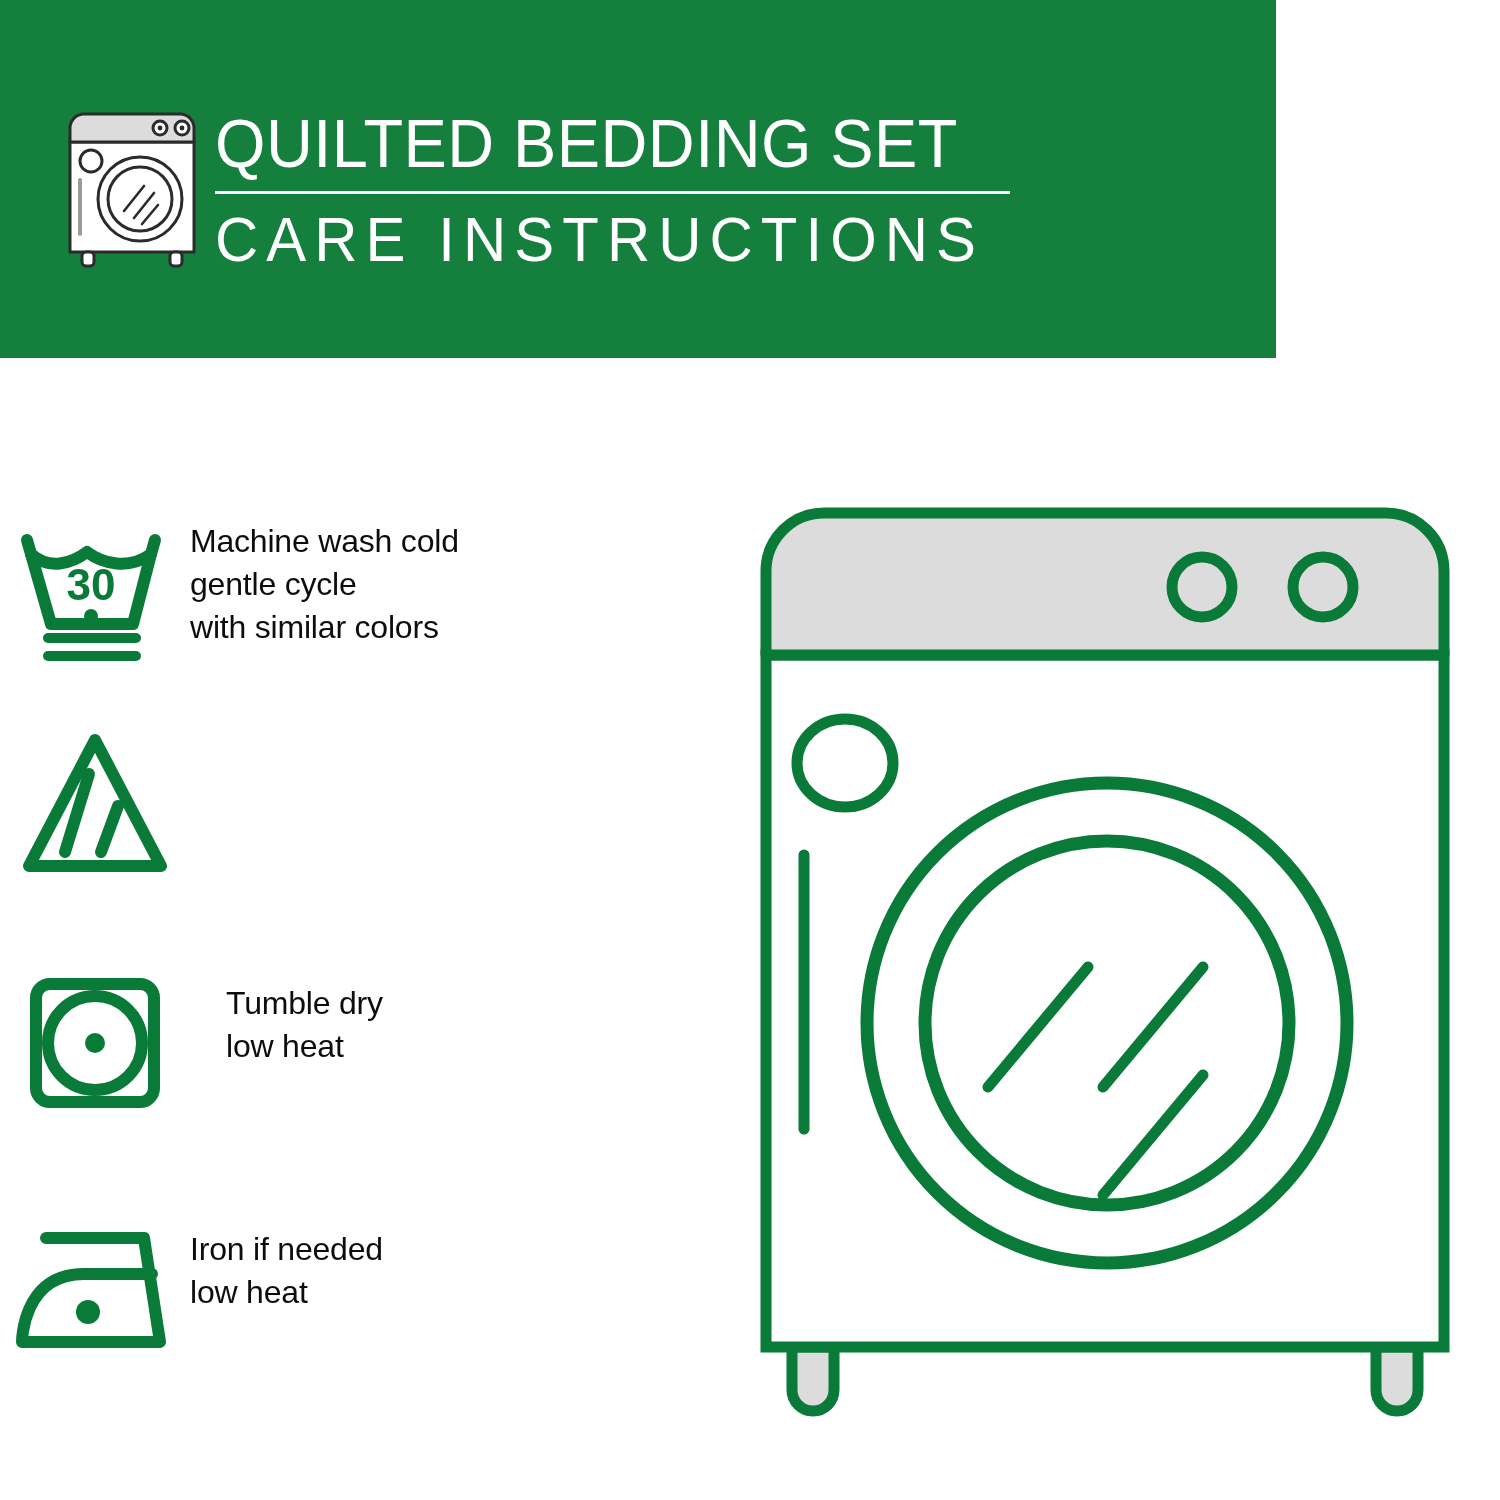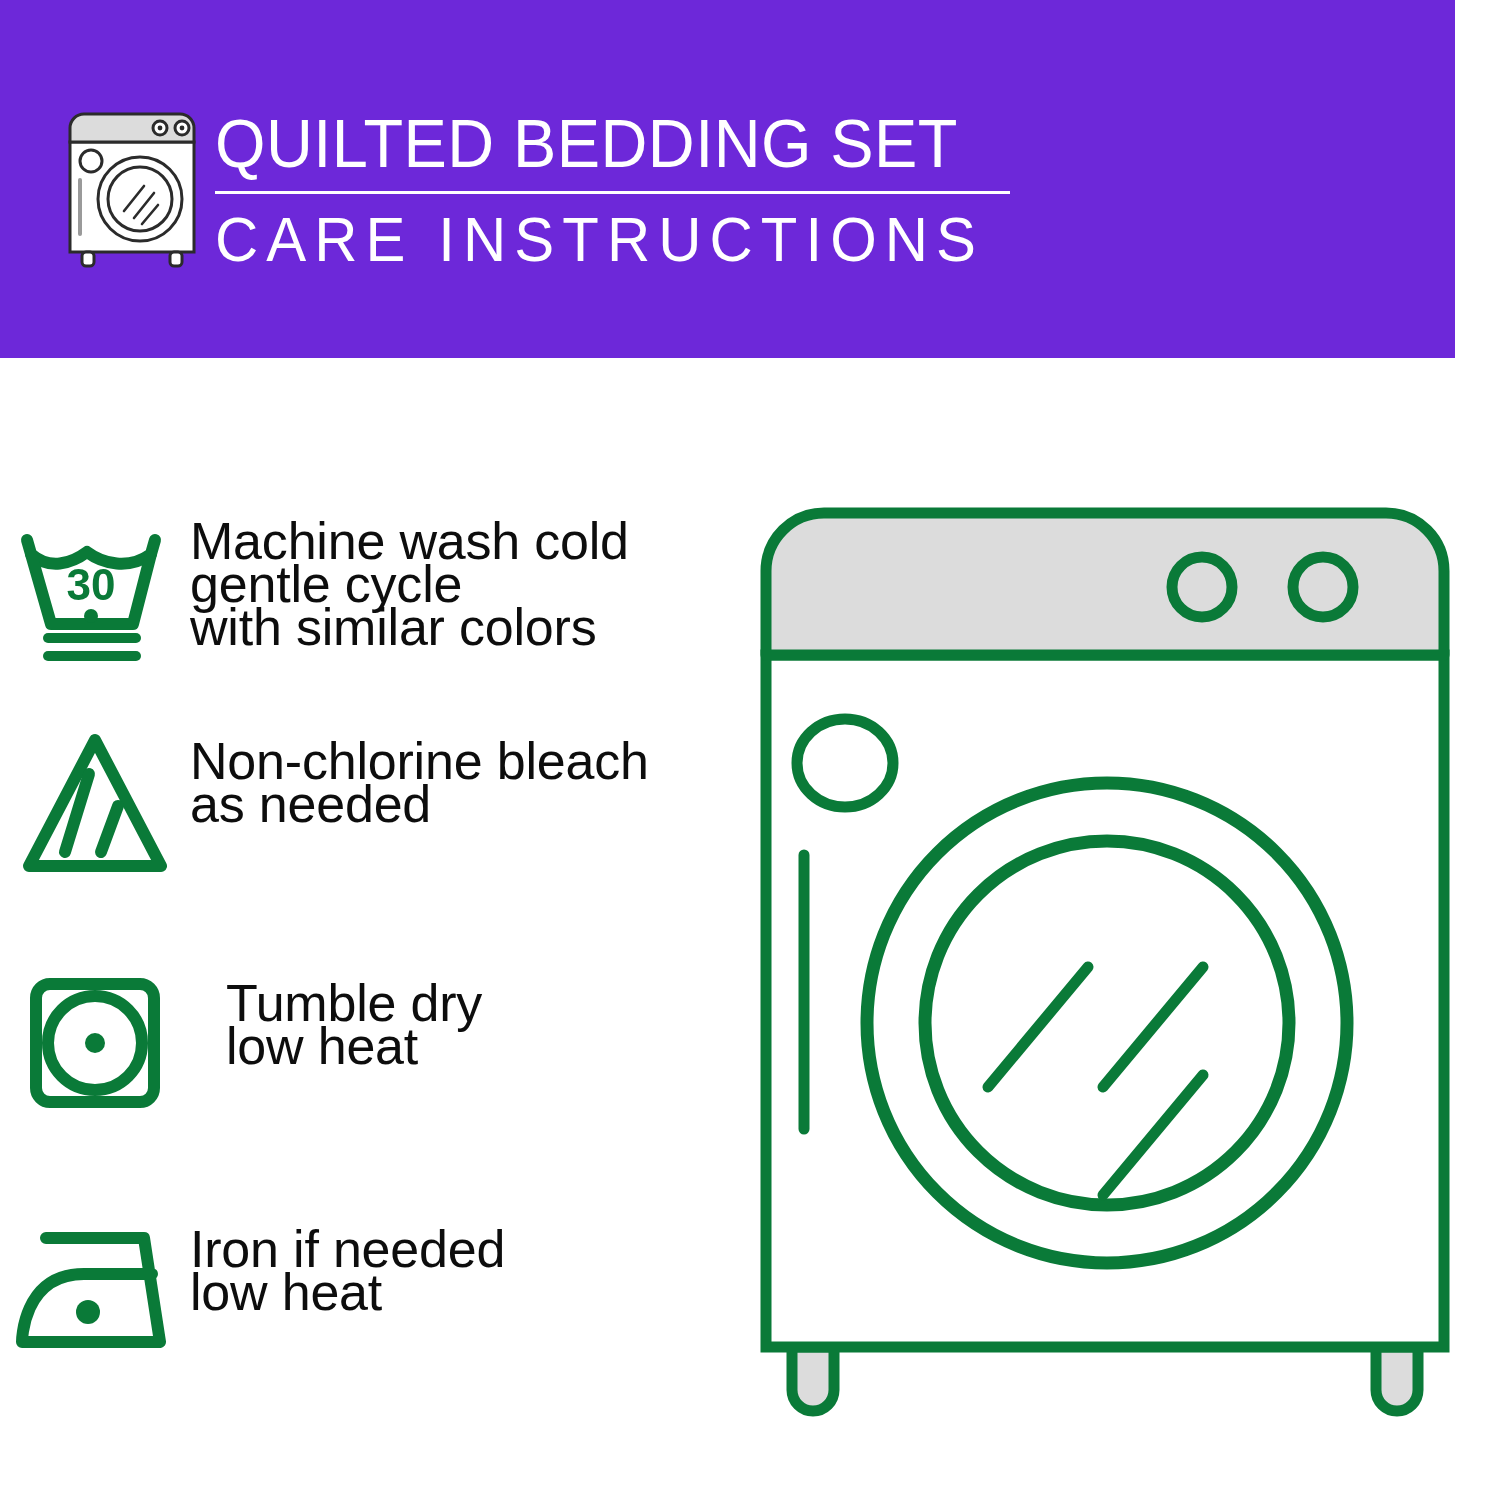--- a/index.html
+++ b/index.html
@@ -17,23 +17,23 @@
     width: 1500px;
     height: 1500px;
     background: #ffffff;
   }
 
   
   #header-band {
     position: absolute;
     left: 0;
     top: 0;
-    width: 1455px;
+    width: 1276px;
     height: 358px;
-    background: #6d28d9;
+    background: #15803d;
   }
 
   #header-logo {
     position: absolute;
     left: 62px;
     top: 106px;
     width: 140px;
     height: 165px;
   }
 
@@ -100,21 +100,21 @@
     width: 190px;
     min-width: 190px;
     display: flex;
     justify-content: center;
     align-items: flex-start;
     padding-top: 4px;
   }
 
   .care-label {
     color: #0d0d0d;
-    font-size: 52px;
+    font-size: 32px;
     line-height: 43px;
     font-weight: 400;
     letter-spacing: -0.2px;
     padding-top: 4px;
   }
 
   .care-row-1 .care-label,
   .care-row-2 .care-label,
   .care-row-3 .care-label { padding-top: 14px; }
 
@@ -190,24 +190,20 @@
     </div>
 
     <div class="care-row care-row-1">
       <div class="care-symbol">
         <svg viewBox="0 0 160 150" width="160" height="150" xmlns="http://www.w3.org/2000/svg">
           <path d="M80 10 L146 136 L14 136 Z" fill="none" stroke="#0a7a38" stroke-width="12" stroke-linejoin="round"></path>
           <line x1="74" y1="44" x2="50" y2="122" stroke="#0a7a38" stroke-width="12" stroke-linecap="round"></line>
           <line x1="103" y1="76" x2="86" y2="122" stroke="#0a7a38" stroke-width="12" stroke-linecap="round"></line>
         </svg>
       </div>
-      <div class="care-label">
-        <div>Non-chlorine bleach</div>
-        <div>as needed</div>
-      </div>
     </div>
 
     <div class="care-row care-row-2">
       <div class="care-symbol">
         <svg viewBox="0 0 160 150" width="160" height="150" xmlns="http://www.w3.org/2000/svg">
           <rect x="21" y="12" width="118" height="118" rx="14" fill="none" stroke="#0a7a38" stroke-width="12"></rect>
           <circle cx="80" cy="71" r="47" fill="none" stroke="#0a7a38" stroke-width="12"></circle>
           <circle cx="80" cy="71" r="10" fill="#0a7a38"></circle>
         </svg>
       </div>

